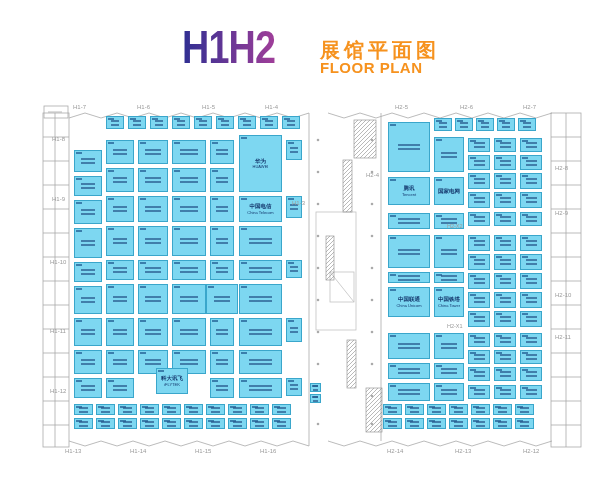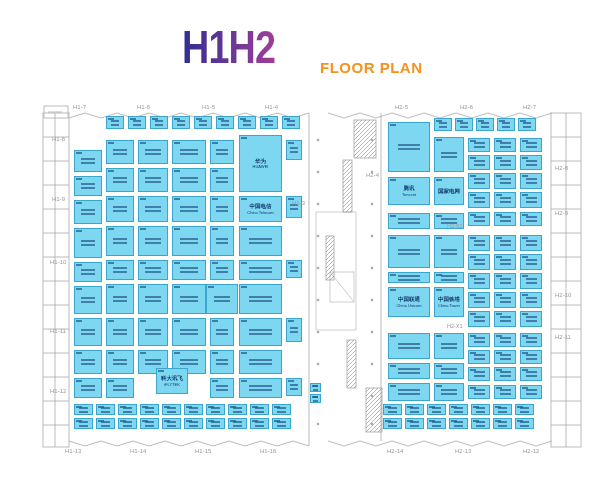--- a/index.html
+++ b/index.html
@@ -28,20 +28,21 @@
   .booth .en{font-size:4px;line-height:1.3;white-space:nowrap;}
   .gate{position:absolute;font-size:6px;color:var(--gray);line-height:1;white-space:nowrap;}
   .aisle{position:absolute;font-size:5.5px;color:var(--gray);line-height:1;white-space:nowrap;}
 </style>
 </head>
 <body>
 
 <div class="page" style="--grad1: #2F2F92; --grad2: #A03E99; --orange: #F6921E; --booth-fill: #7DD7F1; --booth-border: #3AA6CB; --booth-text: #14386E; --wall: #A9A9A9; --gray: #9B9B9B;">
 
   <div class="hall-title">H1H2</div>
+  <div class="title-zh">展馆平面图</div>
   <div class="title-en">FLOOR PLAN</div>
 
   <div class="plan">
     <svg class="walls" width="600" height="484" viewBox="0 0 600 484">
       <defs>
         <pattern id="hatch" width="4" height="4" patternUnits="userSpaceOnUse">
           <path d="M0 4 L4 0" stroke="#8a8a8a" stroke-width="0.6"></path>
         </pattern>
       </defs>
       <g stroke="#aaaaaa" stroke-width="0.8" fill="none">

